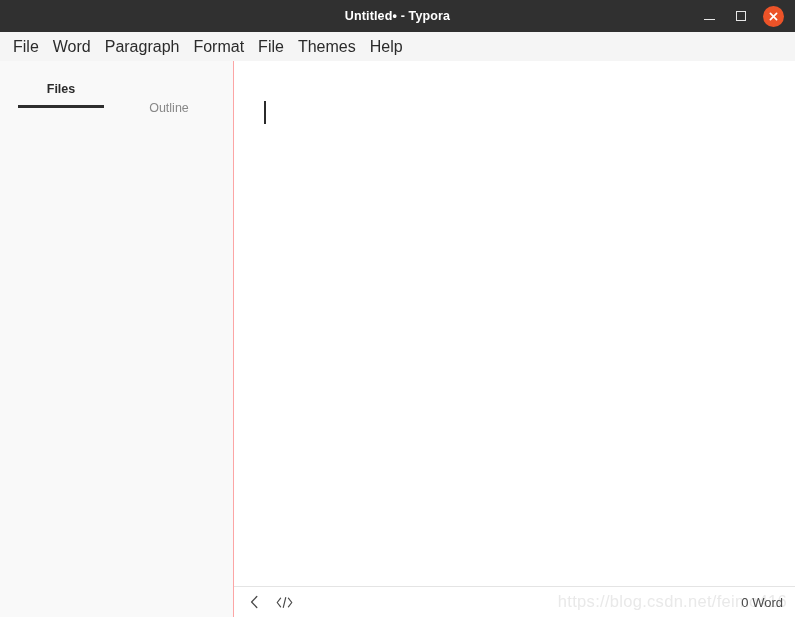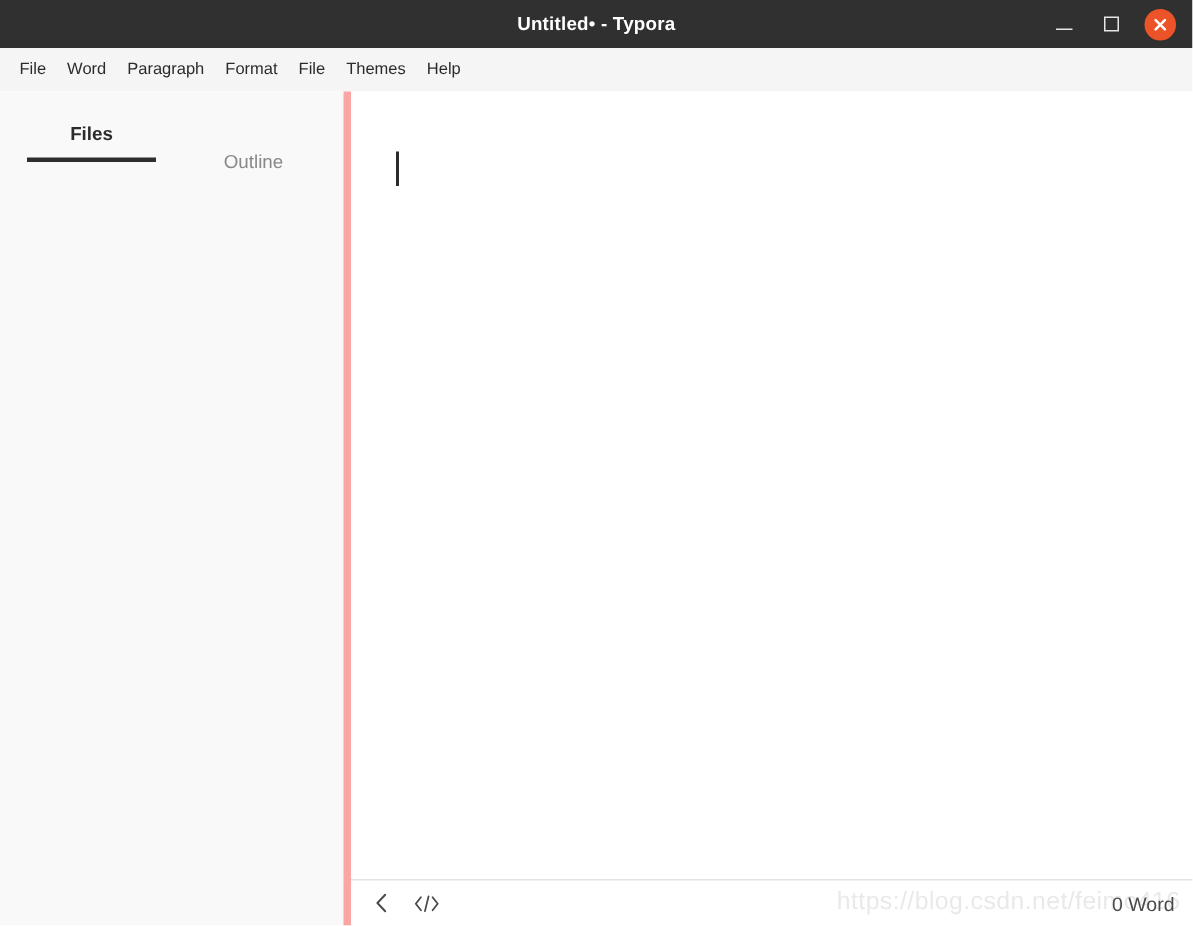--- a/index.html
+++ b/index.html
@@ -91,42 +91,42 @@
   #menu-bar {
     height: 29px;
     min-height: 29px;
     background: #f5f5f5;
     display: flex;
     align-items: center;
     padding-left: 6px;
     user-select: none;
   }
   .menu-item {
-    font-size: 11px;
+    font-size: 16px;
     color: #2b2b2b;
     padding: 0 7px;
     line-height: 29px;
     cursor: default;
     white-space: nowrap;
   }
 
   
   #body-split {
     flex: 1;
     display: flex;
     min-height: 0;
     background: #ffffff;
   }
 
   
   #sidebar {
     width: 234px;
     min-width: 234px;
     background: #f9f9f9;
-    border-right: 5px solid #fca5a5;
+    border-right: 1px solid #fca5a5;
     box-sizing: border-box;
     display: flex;
     flex-direction: column;
     position: relative;
   }
   #sidebar-tabs {
     height: 44px;
     display: flex;
     align-items: center;
     padding-top: 6px;

